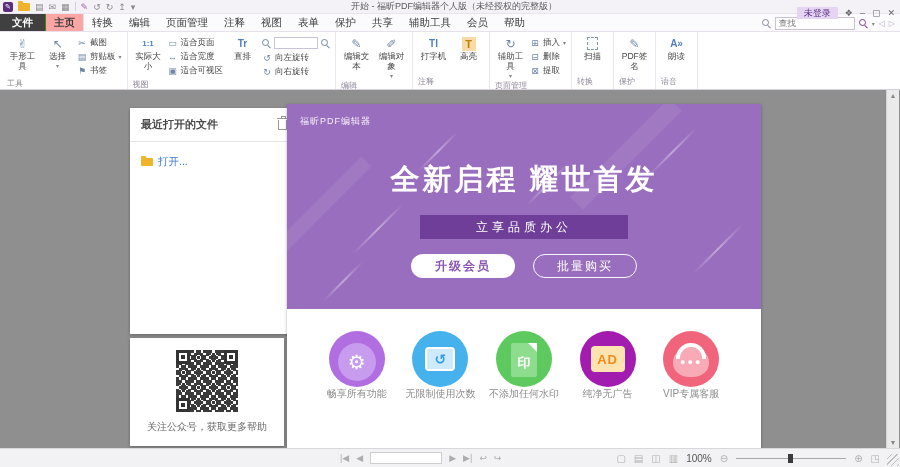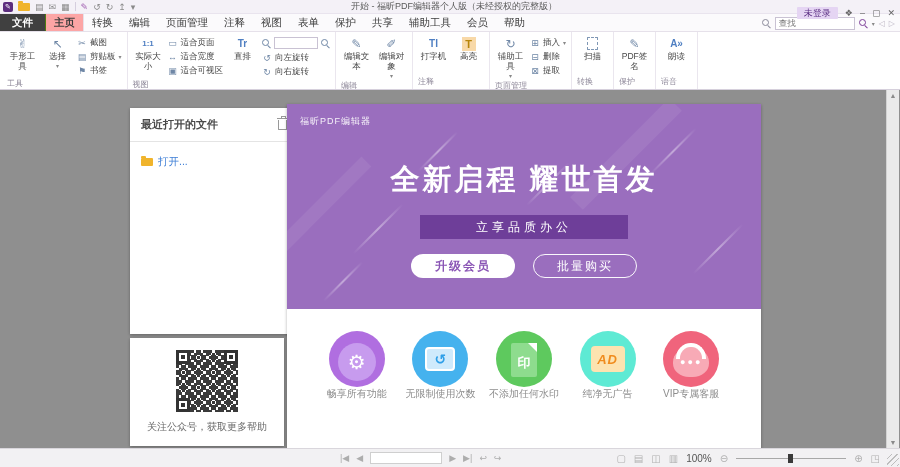--- a/index.html
+++ b/index.html
@@ -83,21 +83,21 @@
   .badge::before { left:-8px; transform:skewY(-16deg); }
   .badge::after { right:-8px; transform:skewY(16deg); }
   .btns { display:flex; justify-content:center; gap:18px; margin-top:15px; position:relative; }
   .btn { width:104px; height:24px; border-radius:12px; font-size:12px; display:flex; align-items:center; justify-content:center; letter-spacing:2px; cursor:pointer; }
   .btn.primary { background:#fff; color:#8a55b5; font-weight:bold; }
   .btn.ghost { border:1px solid rgba(255,255,255,.95); color:#fff; }
 
   .features { height:135px; background:#fff; display:flex; justify-content:space-between; padding:22px 28px 0 28px; }
   .feature { display:flex; flex-direction:column; align-items:center; width:86px; }
   .fcircle { position:relative; width:56px; height:56px; border-radius:50%; overflow:hidden; }
-  .f0 { background:#b06ee0; } .f1 { background:#45b2ee; } .f2 { background:#5ec95e; } .f3 { background:#5eead4;font-style:italic; } .f4 { background:#f0647c; }
+  .f0 { background:#b06ee0; } .f1 { background:#45b2ee; } .f2 { background:#5ec95e; } .f3 { background:#a21caf; } .f4 { background:#f0647c; }
   .flabel { font-size:10px; color:#8d8d8d; white-space:nowrap; }
   .inner-circle { position:absolute; left:9px; top:12px; width:38px; height:38px; border-radius:50%; display:flex; align-items:center; justify-content:center; }
   .ic0 { background:#c79bee; color:#fff; font-size:20px; }
   .inner-rect { position:absolute; left:13px; top:16px; width:30px; height:24px; background:#cfeafc; border:2px solid #fff; border-radius:4px; display:flex; align-items:center; justify-content:center; color:#2f9fe8; font-size:14px; font-weight:bold; }
   .page-shape { position:absolute; left:15px; top:12px; width:26px; height:34px; background:#8edc8e; border-radius:2px; display:flex; align-items:flex-end; justify-content:center; padding-bottom:5px; color:#fff; font-size:13px; font-weight:bold; }
   .page-corner { position:absolute; right:0; top:0; width:0; height:0; border-left:9px solid transparent; border-top:9px solid #fff; }
   .ad-rect { position:absolute; left:11px; top:15px; width:34px; height:26px; background:#fde3b0; border-radius:4px; display:flex; align-items:center; justify-content:center; color:#f08c1e; font-size:13px; font-weight:bold; letter-spacing:1px; }
   .headset { position:absolute; left:13px; top:12px; width:30px; height:16px; border:4px solid #fff; border-bottom:none; border-radius:16px 16px 0 0; }
   .face { position:absolute; left:10px; top:16px; width:36px; height:30px; background:#f8aab6; border-radius:50% 50% 45% 45%; display:flex; align-items:center; justify-content:center; }
   .dots { color:#fff; font-size:9px; letter-spacing:2px; }

